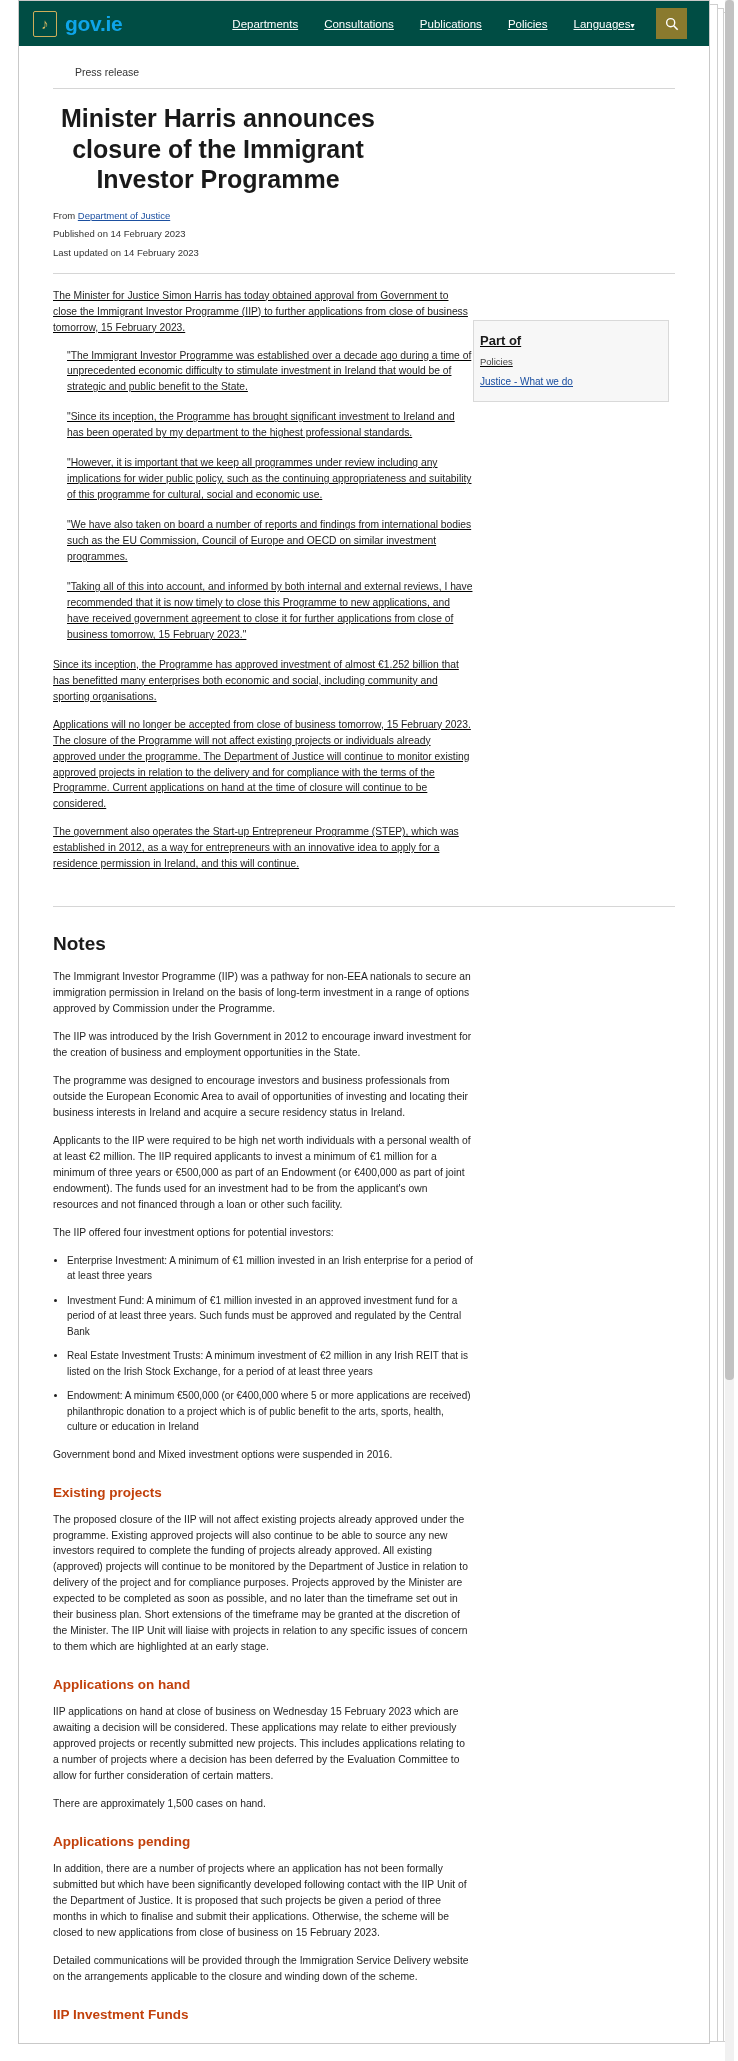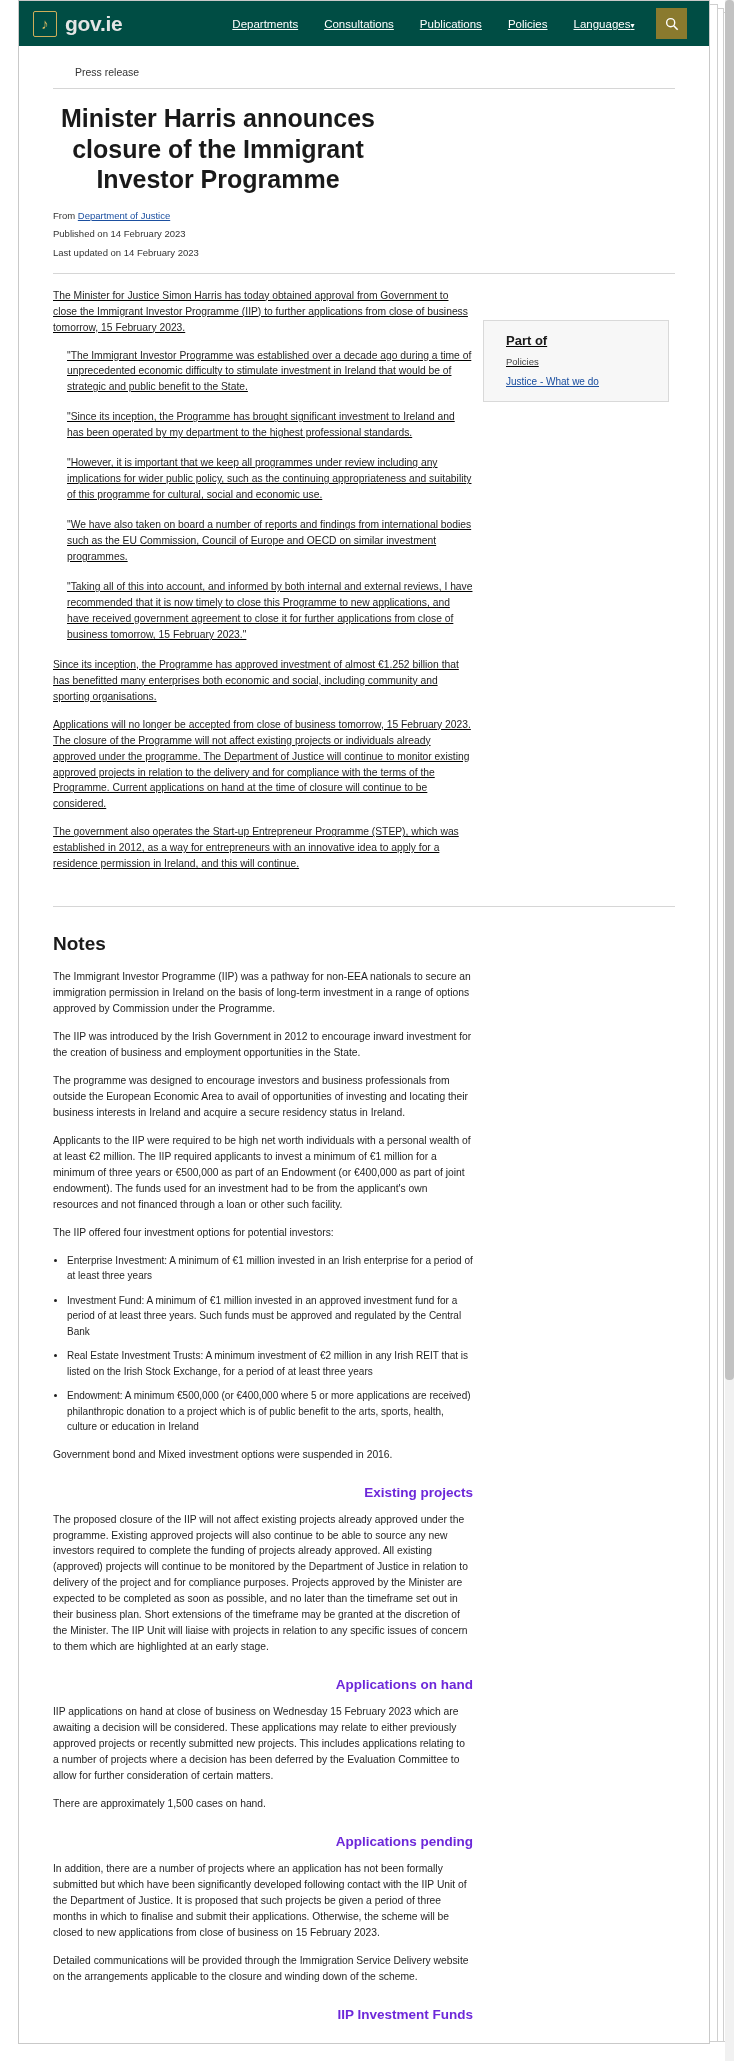--- a/index.html
+++ b/index.html
@@ -52,21 +52,21 @@
   .harp {
     width: 24px; height: 26px;
     border: 1px solid #cfae5a;
     border-radius: 2px;
     display: flex; align-items: center; justify-content: center;
     color: #d8b863;
     font-size: 15px;
     line-height: 1;
   }
   .brand-name {
-    color: #e5e5e5;
+    color: #0ea5e9;
     font-size: 21px;
     font-weight: bold;
     letter-spacing: -0.3px;
   }
   .main-nav {
     display: flex;
     gap: 26px;
     margin-left: 110px;
   }
   .main-nav a {
@@ -127,23 +127,22 @@
     display: flex;
     align-items: flex-start;
     text-decoration: underline;
   }
   .main-col { width: 420px; }
   .side-col { width: 196px; }
 
   .side-box {
     border: 1px solid #d9d9d9;
     background: #f7f7f7;
-    padding: 12px 22px;
+    padding: 12px 6px;
     margin-top: 32px;
-    margin-left: 10px;
   }
   .side-box h2 {
     font-size: 13px;
     margin: 0 0 8px 0;
     color: #1a1a1a;
   }
   .side-box .sub {
     font-size: 9.5px;
     color: #444;
     margin-bottom: 4px;
@@ -168,23 +167,22 @@
 
   h2.section {
     font-size: 19px;
     font-weight: bold;
     color: #1a1a1a;
     margin: 26px 0 14px 0;
   }
   h3.subsection {
     font-size: 13.5px;
     font-weight: bold;
-    color: #6d28d9;
+    color: #c2410c;
     margin: 22px 0 12px 0;
-    text-align: right;
   }
   hr.sec-rule {
     border: 0;
     border-top: 1px solid #d6d6d6;
     margin: 22px 0 0 0;
   }
   ul.bullets {
     margin: 0 0 12px 0;
     padding-left: 14px;
   }

